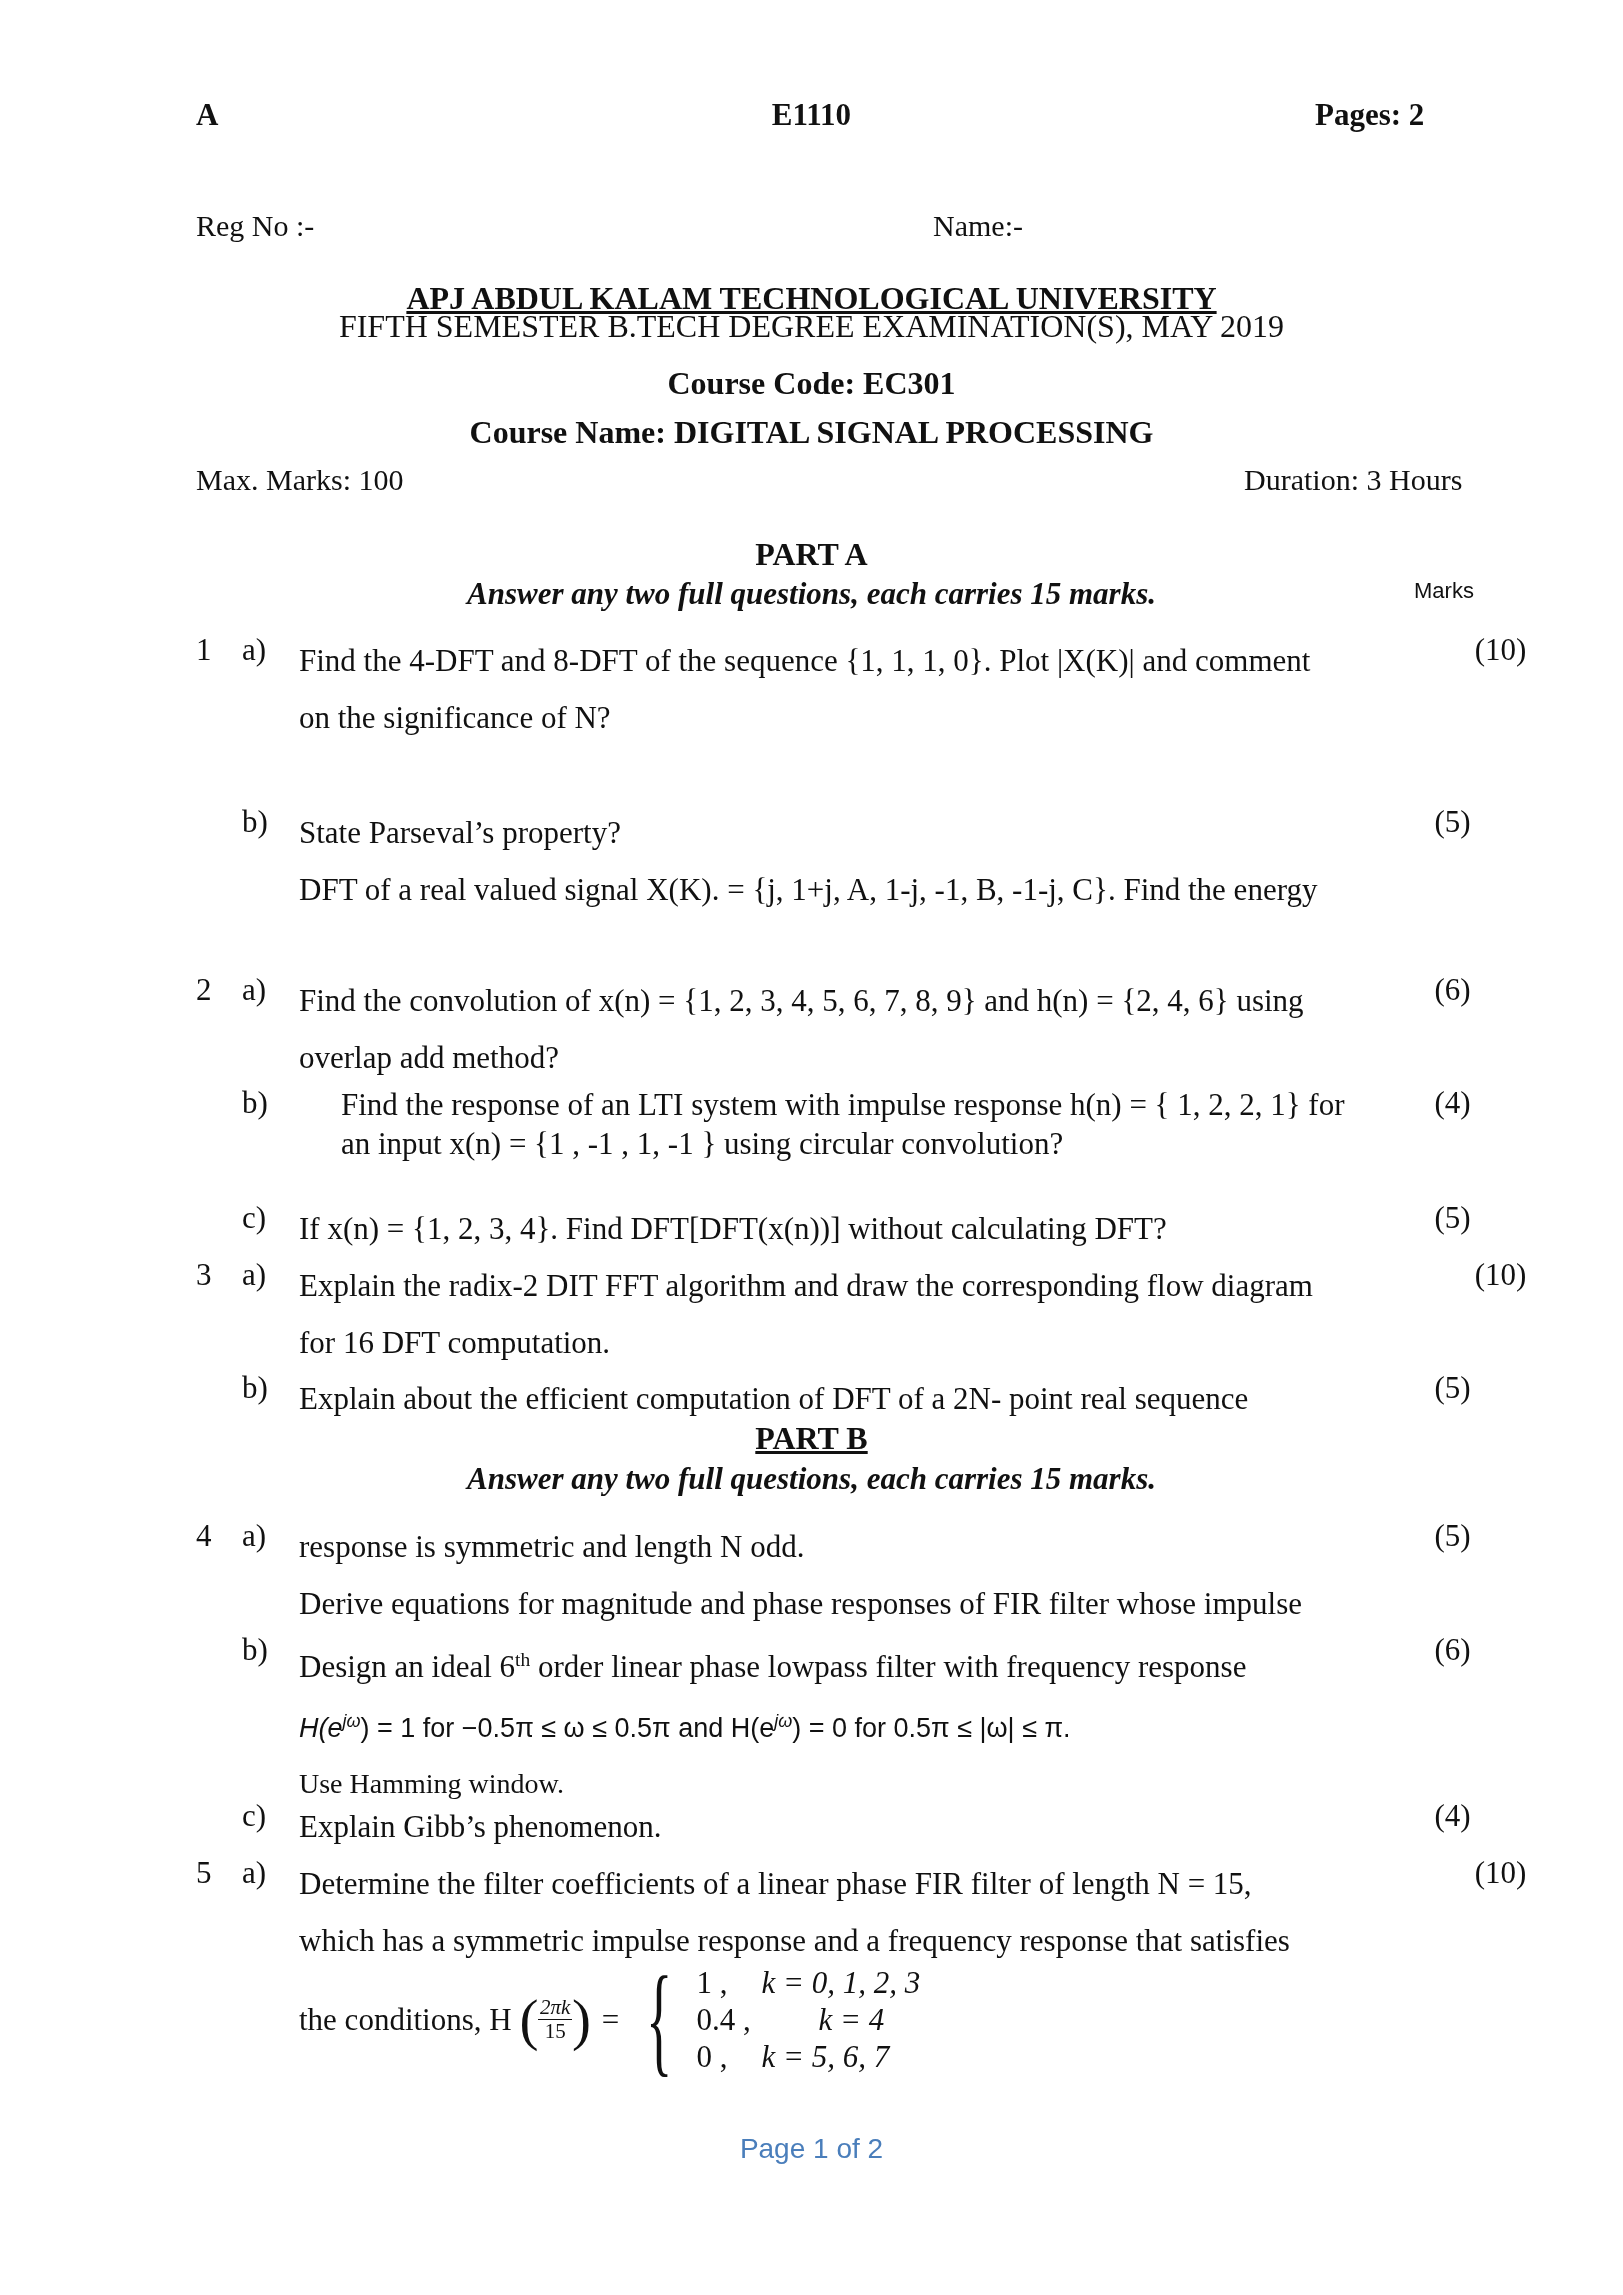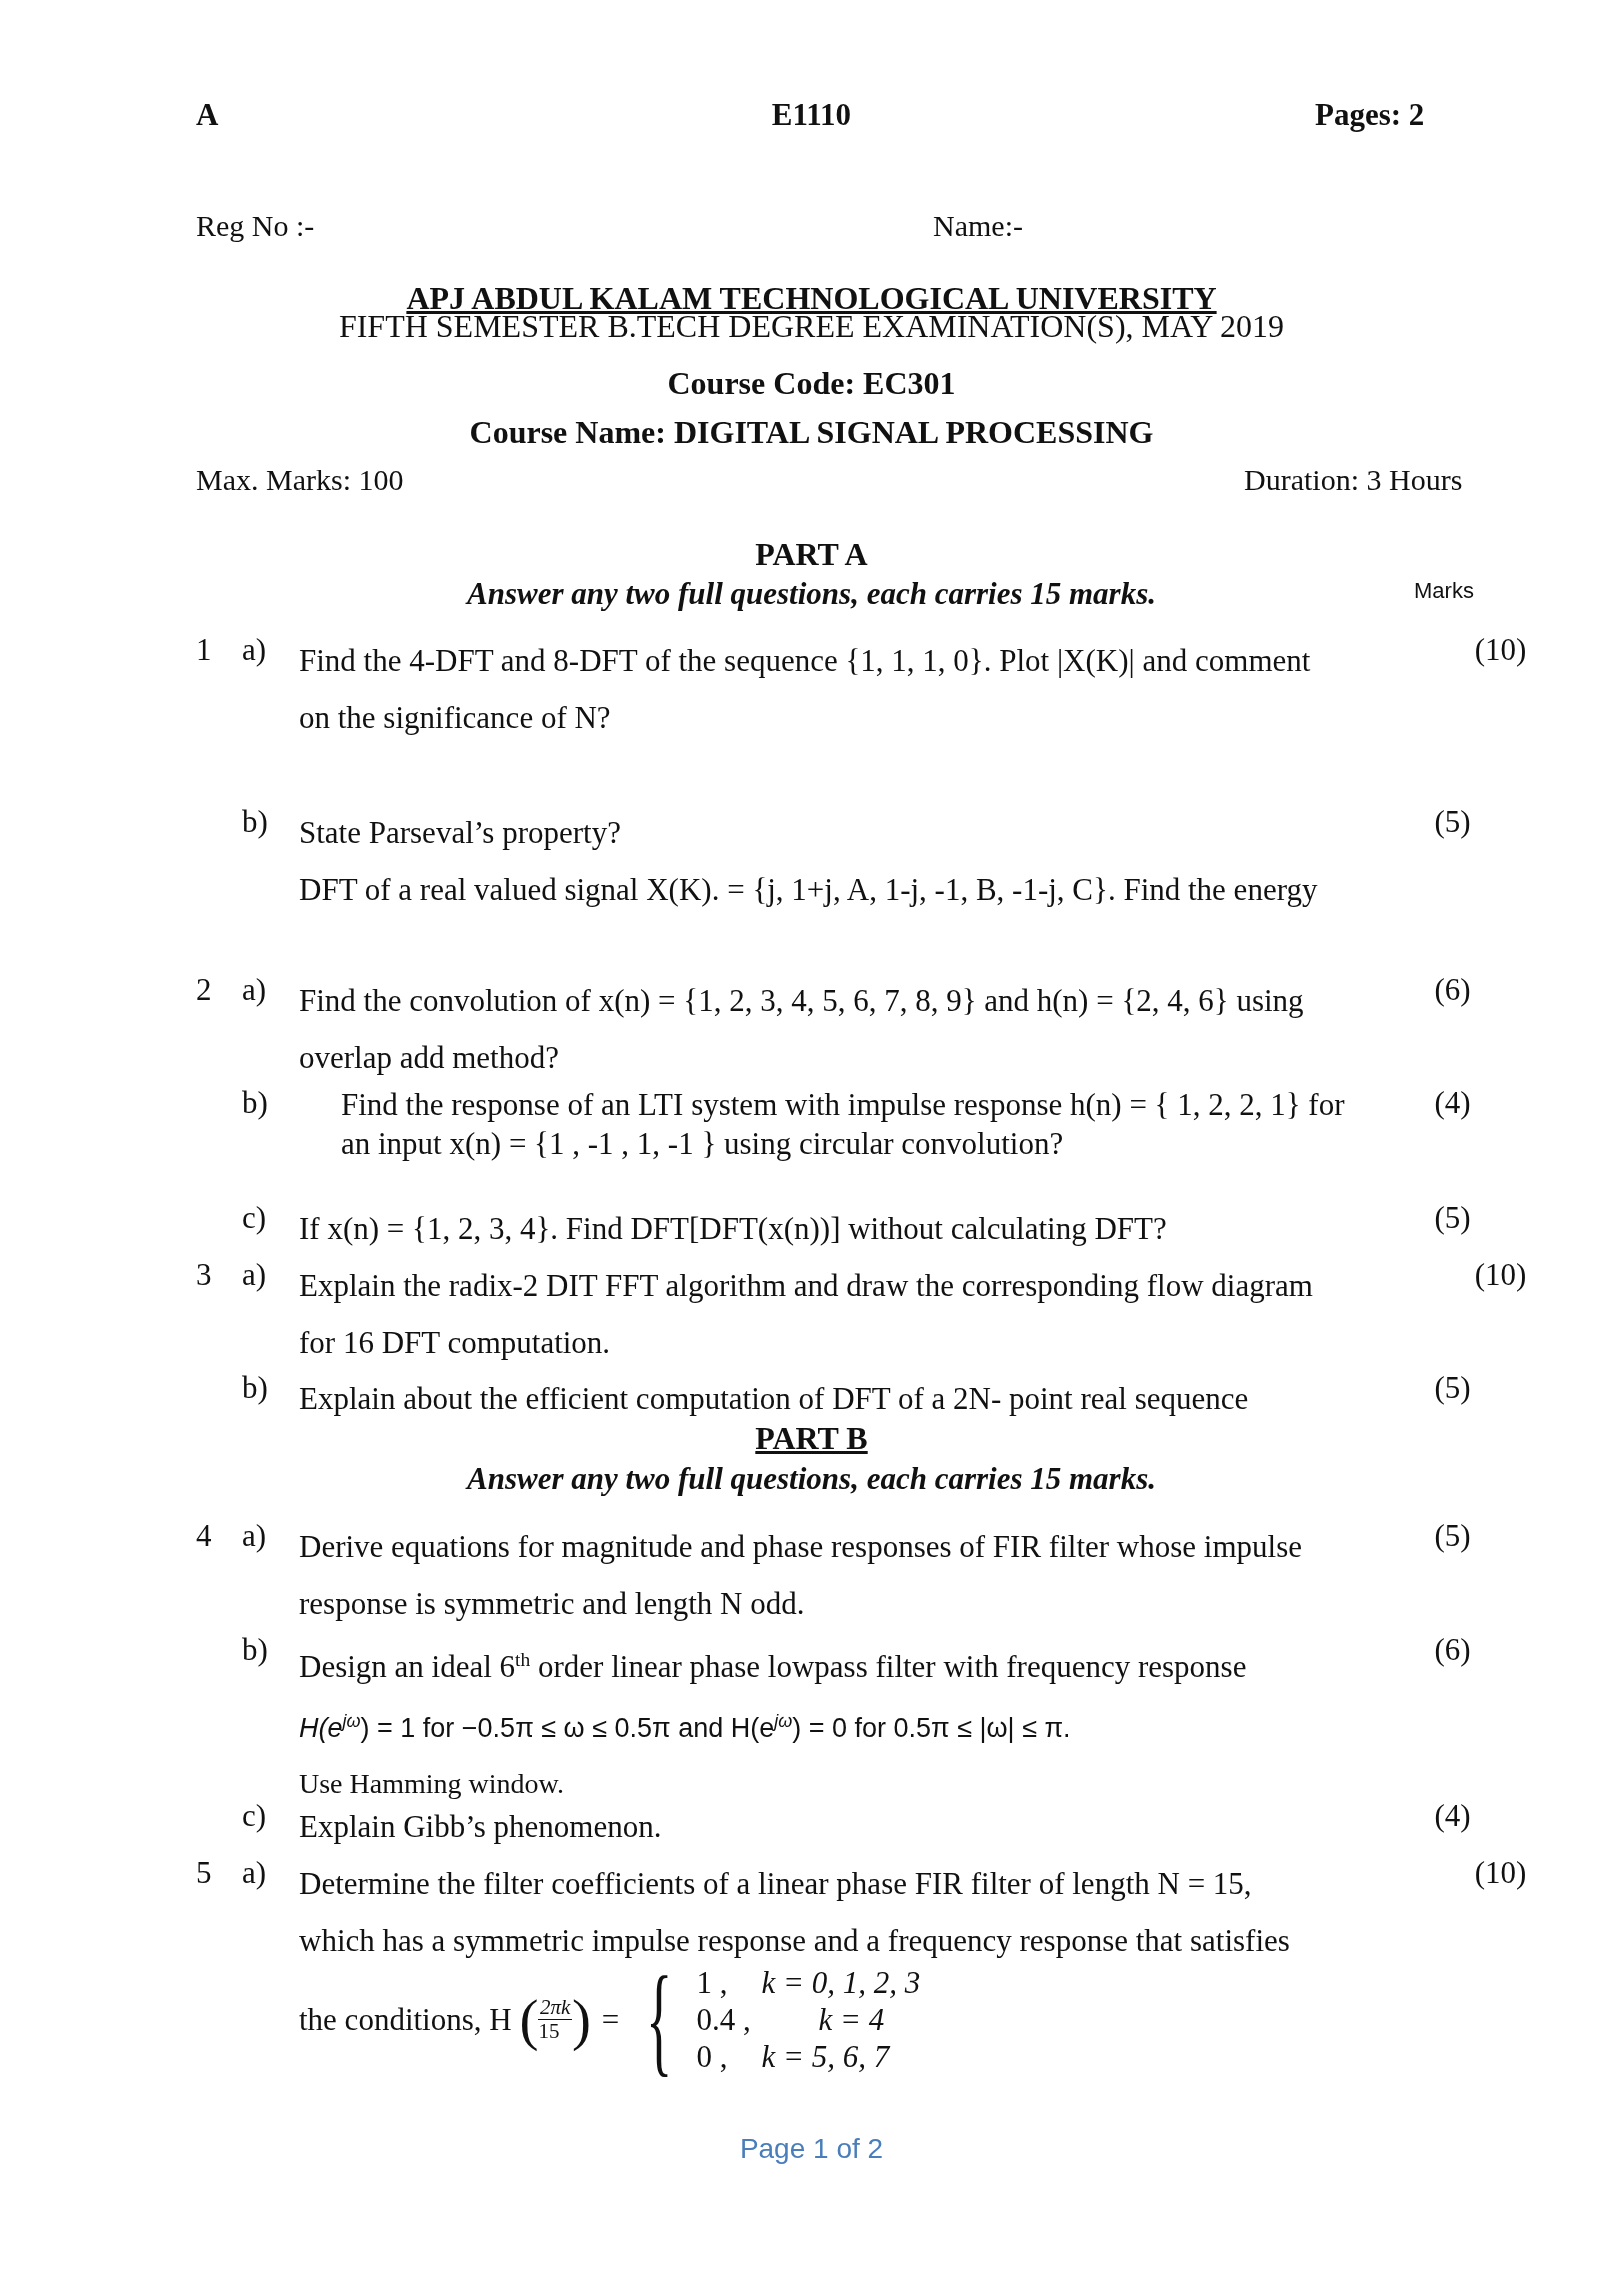--- a/index.html
+++ b/index.html
@@ -20,21 +20,21 @@
   .qsub { left: 242px; font-size: 31px; }
   .qtext { left: 299px; width: 1089px; font-size: 31px; line-height: 57px; text-align: justify; }
   .qtext.tight { line-height: 39px; }
   .mark { left: 1420px; width: 65px; text-align: center; font-size: 31px; }
   .mark.wide { left: 1460px; width: 81px; }
   .math-sans { font-family: "Liberation Sans", sans-serif; font-size: 27px; }
   .it { font-style: italic; }
   .footer { font-family: "Liberation Sans", sans-serif; font-size: 28px; color: #4a7ebb; }
   .brace { display: inline-block; font-size: 122px; line-height: 106px; vertical-align: middle; transform: scaleX(0.45); font-weight: 100; }
   .cases { display: inline-block; vertical-align: middle; font-size: 31px; line-height: 37px; }
-  .frac { display: inline-block; vertical-align: middle; text-align: left; font-size: 21px; line-height: 23px; font-family: Liberation Serif, serif; }
+  .frac { display: inline-block; vertical-align: middle; text-align: center; font-size: 21px; line-height: 23px; font-family: Liberation Serif, serif; }
   .frac .num { border-bottom: 1.6px solid #111; padding: 0 1.6px; }
   .paren { font-size: 57px; vertical-align: middle; font-weight: 100; }
 </style>
 </head>
 <body>
 
 <div class="abs hdr" style="left:196px;">A</div>
 <div class="abs hdr center">E1110</div>
 <div class="abs hdr" style="left:1315px;">Pages: 2</div>
 
@@ -102,22 +102,22 @@
   <div>Explain about the efficient computation of DFT of a 2N- point real sequence</div>
 </div>
 <div class="abs mark" style="top:1370px;">(5)</div>
 
 <div class="abs center part" style="top:1420px;text-decoration:underline;">PART B</div>
 <div class="abs center instr" style="top:1461px;">Answer any two full questions, each carries 15 marks.</div>
 
 <div class="abs qnum" style="top:1518px;">4</div>
 <div class="abs qsub" style="top:1518px;">a)</div>
 <div class="abs qtext" style="top:1518px;">
+  <div>response is symmetric and length N odd.</div>
   <div>Derive equations for magnitude and phase responses of FIR filter whose impulse</div>
-  <div>response is symmetric and length N odd.</div>
 </div>
 <div class="abs mark" style="top:1518px;">(5)</div>
 
 <div class="abs qsub" style="top:1632px;">b)</div>
 <div class="abs qtext" style="top:1632px; line-height:55px;">
   <div><span>Design an ideal 6</span><sup style="font-size:19.5px;">th</sup><span> order linear phase lowpass filter with frequency response</span></div>
   <div class="math-sans"><span class="it">H(e</span><sup class="it" style="font-size:18px;">jω</sup><span>) = 1 for −0.5π ≤ ω ≤ 0.5π   and   H(e</span><sup class="it" style="font-size:18px;">jω</sup><span>) = 0  for 0.5π ≤ |ω| ≤ π.</span></div>
   <div style="font-size:28px;">Use Hamming window.</div>
 </div>
 <div class="abs mark" style="top:1632px;">(6)</div>

